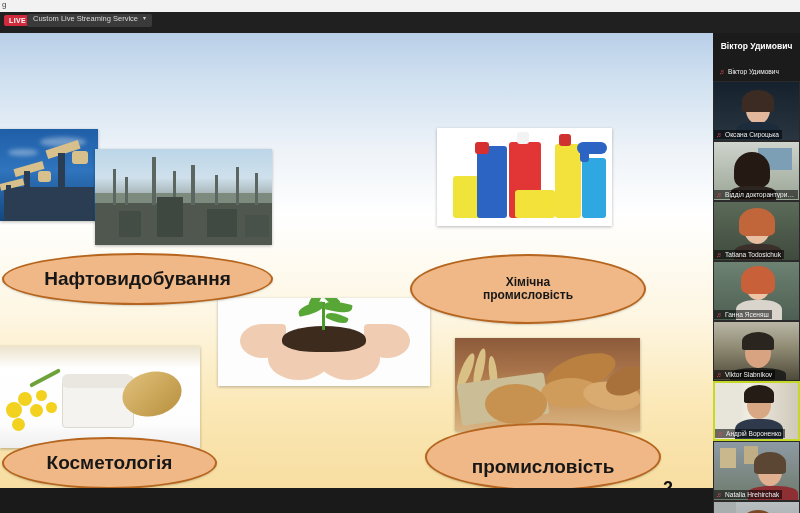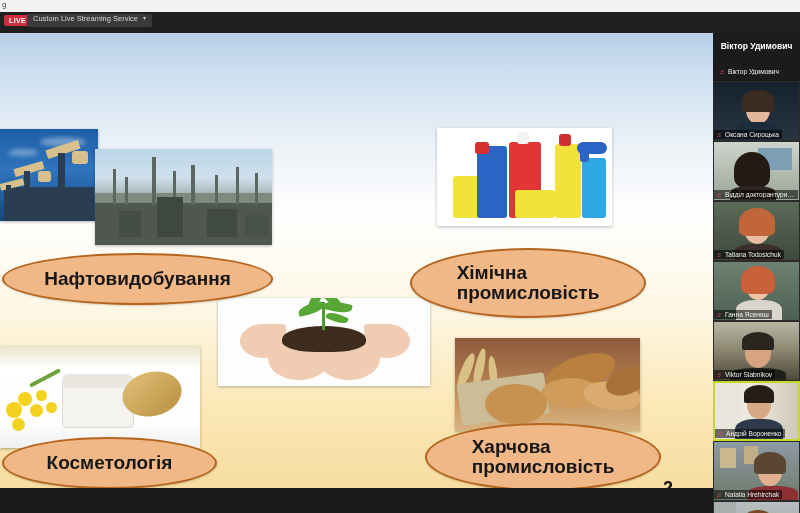--- a/index.html
+++ b/index.html
@@ -65,24 +65,24 @@
 
   
   .ph-cosm{left:0px;top:313px;width:200px;height:102px;
      background:linear-gradient(180deg,#ece3cc 0%,#ffffff 22%,#fdfdfd 76%,#efefef 100%);}
   .jar{position:absolute;background:#f4f3ef;border:1px solid #ddd9cf;border-radius:4px;}
   .lid{position:absolute;background:linear-gradient(150deg,#e0c07a,#b9913f);border-radius:50%;}
   .flw{position:absolute;background:#f2d21e;border-radius:50%;}
 
   
   .oval{position:absolute;border-radius:50%;background:#f0b787;border:2px solid #b5651d;
-     display:flex;align-items:center;justify-content:center;
+     display:flex;align-items:center;justify-content:center;text-align:center;
      color:#171717;font-weight:bold;line-height:1.06;box-shadow:0 1px 2px rgba(0,0,0,.16);}
   .ov-oil  {left:2px;  top:220px;width:267px;height:48px;font-size:19px;}
-  .ov-chem {left:410px;top:215px;width:232px;height:66px;font-size:19px;}
+  .ov-chem {left:410px;top:221px;width:232px;height:66px;font-size:12px;}
   .ov-agri {left:219px;top:352px;width:226px;height:62px;font-size:19px;}
   .ov-food {left:425px;top:390px;width:232px;height:64px;font-size:19px;}
   .ov-cosm {left:2px;  top:404px;width:211px;height:48px;font-size:19px;}
 
   .slide-num{position:absolute;left:663px;top:445px;font-size:18px;font-weight:bold;color:#111;}
 
   
   .rail{position:absolute;left:713px;top:33px;width:87px;height:480px;background:#1b1b1b;overflow:hidden;}
   .rail-head{height:26px;display:flex;align-items:center;justify-content:center;}
   .rail-head span{font-size:8.5px;color:#ffffff;font-weight:bold;white-space:nowrap;}
@@ -215,21 +215,21 @@
     <div class="oval ov-chem">
       <span>
         <span>Хімічна</span><br>
         <span>промисловість</span>
       </span>
     </div>
 
 
     <div class="oval ov-food">
       <span>
-        <span>Харчова</span><br>
+        <br>
         <span>промисловість</span>
       </span>
     </div>
 
     <div class="oval ov-cosm">
       <span>Косметологія</span>
     </div>
 
     <div class="slide-num">2</div>
   </div>

